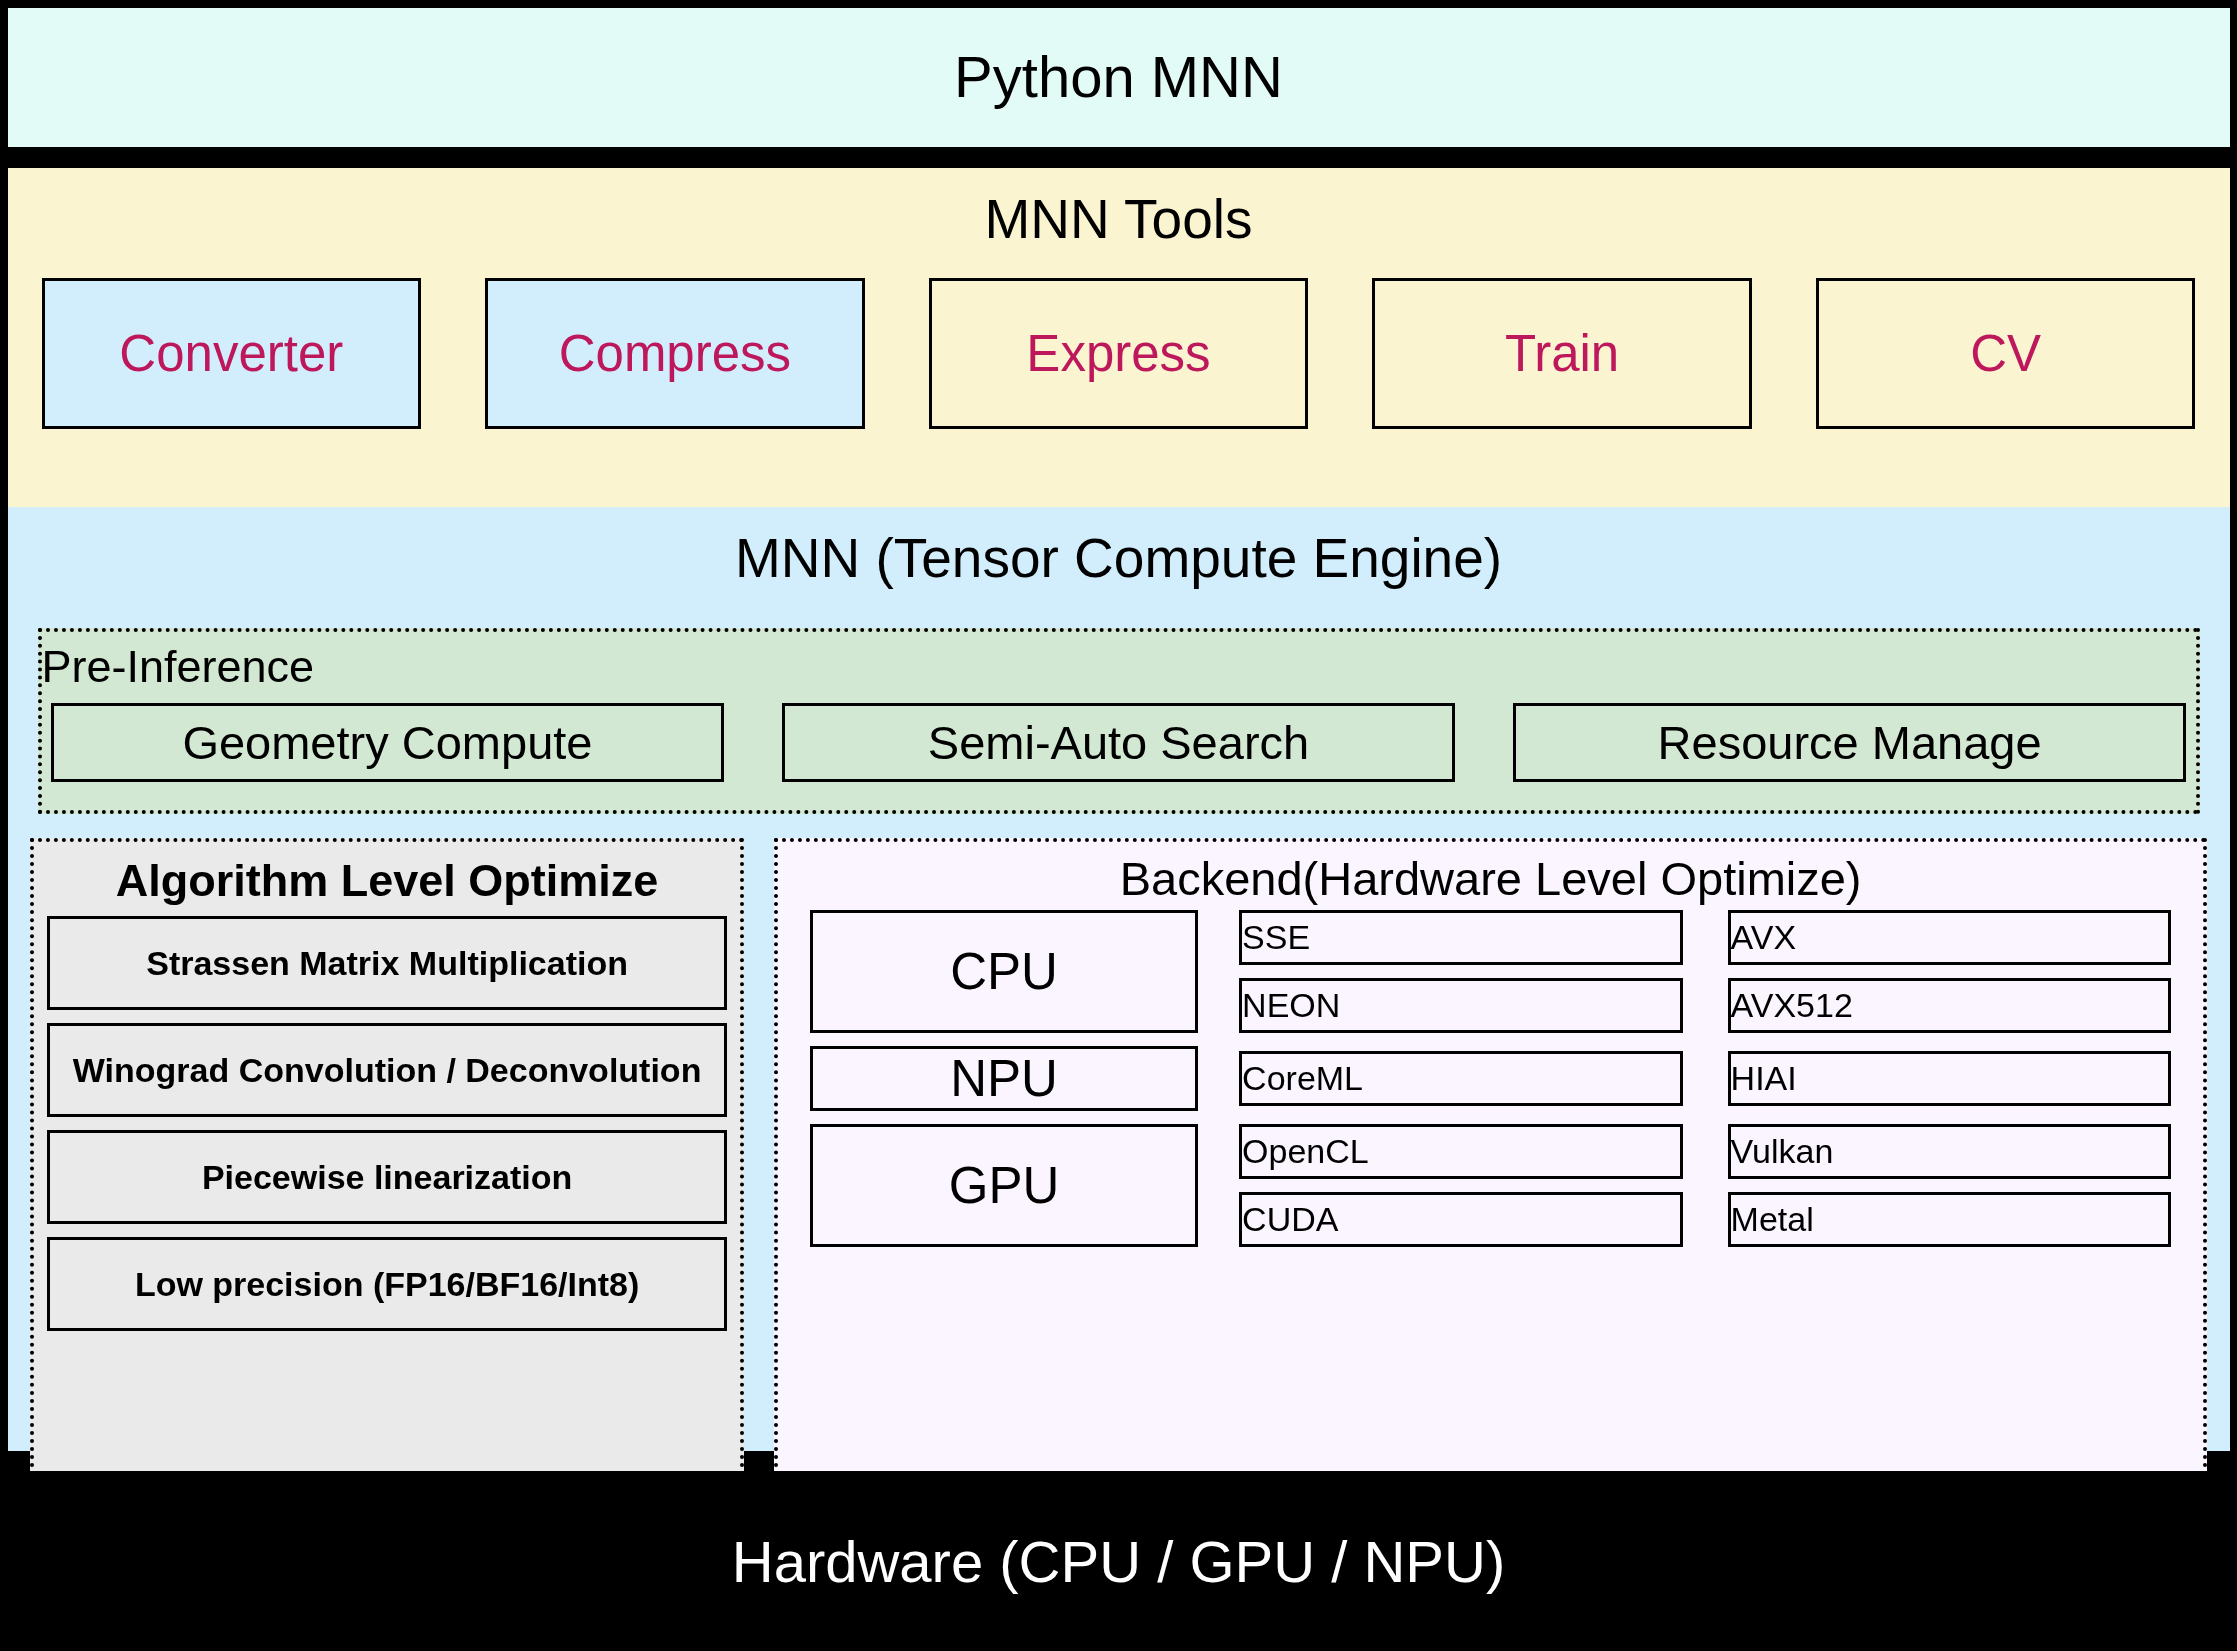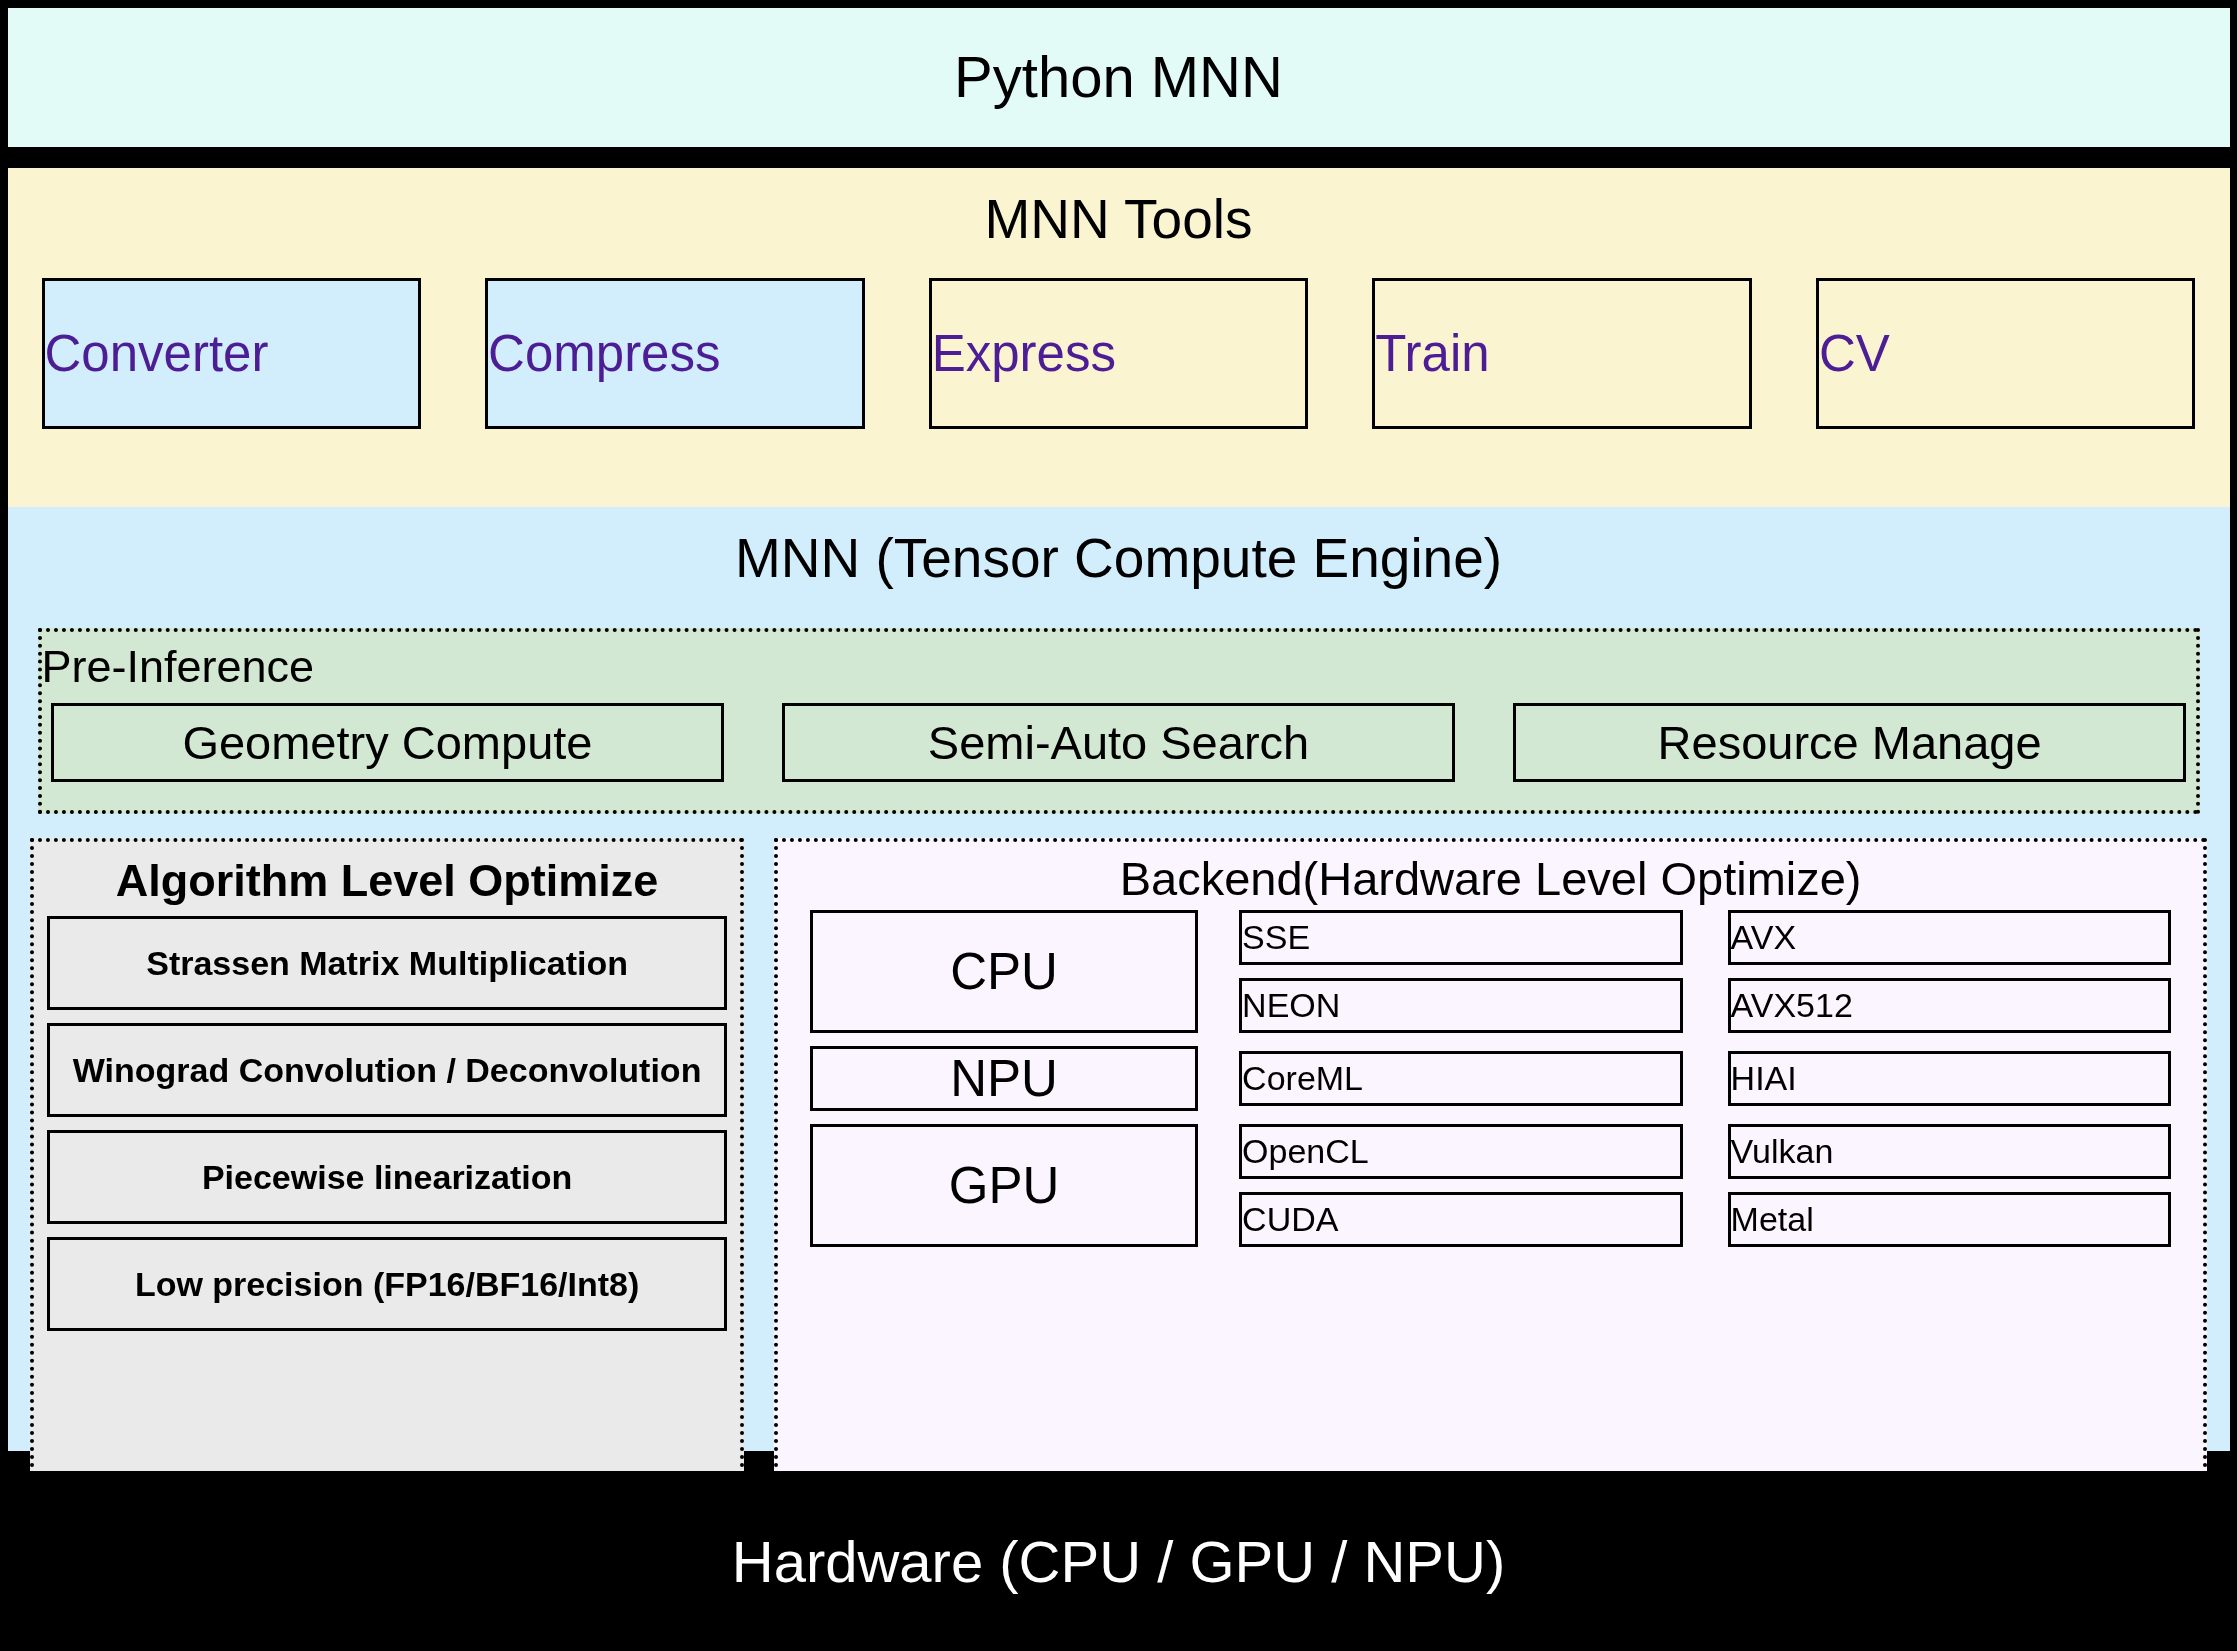--- a/index.html
+++ b/index.html
@@ -33,22 +33,22 @@
     background:#fbf4d0;
     display:flex;flex-direction:column;align-items:center;
   }
   #tools-band .band-title{font-size:55px;margin-top:21px;}
   .tools-row{
     display:flex;width:100%;box-sizing:border-box;
     padding:0 34px;gap:64px;margin-top:28px;
   }
   .tool-box{
     flex:1 1 0;height:151px;border:3.8px solid #000;box-sizing:border-box;
-    display:flex;align-items:center;
-    font-size:51px;color:#4c1d95;background:#fbf4d0;
+    display:flex;align-items:center;justify-content:center;
+    font-size:51px;color:#be185d;background:#fbf4d0;
   }
   .tool-box.blue{background:#d2eefc;}
 
   
   #engine-band{
     left:7.5px;top:507px;width:2222px;height:944px;
     background:#d2eefc;
     display:flex;flex-direction:column;align-items:center;
   }
   #engine-band .band-title{font-size:55px;margin-top:21px;}

